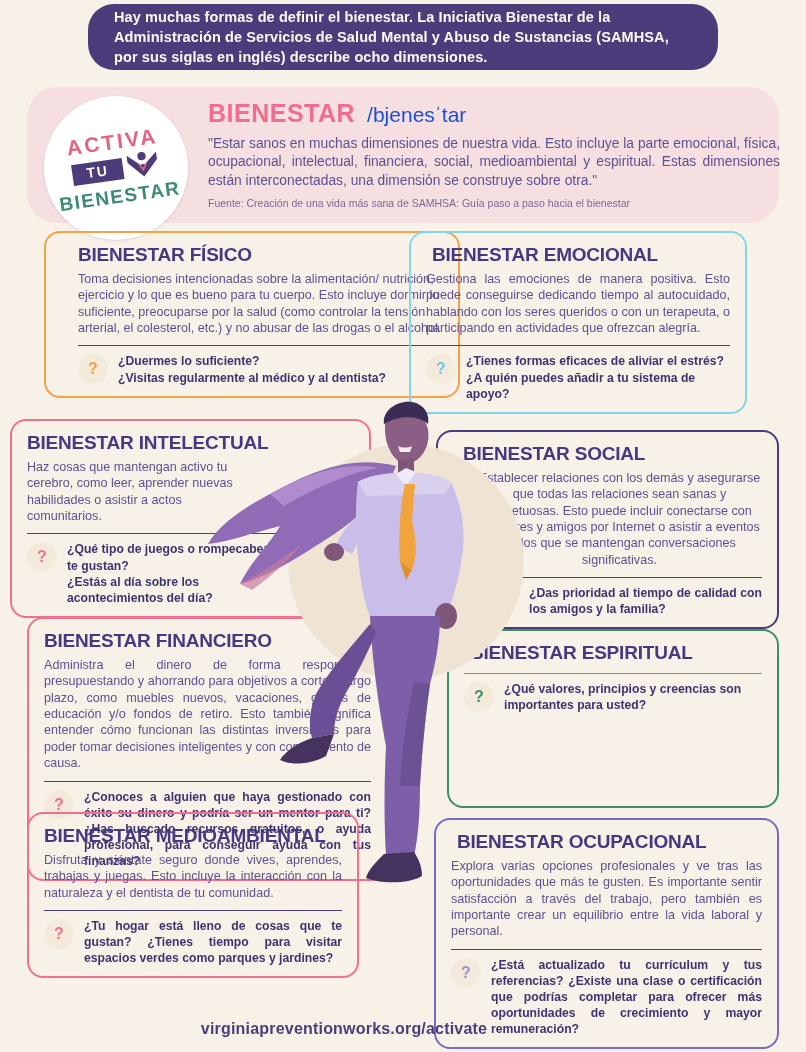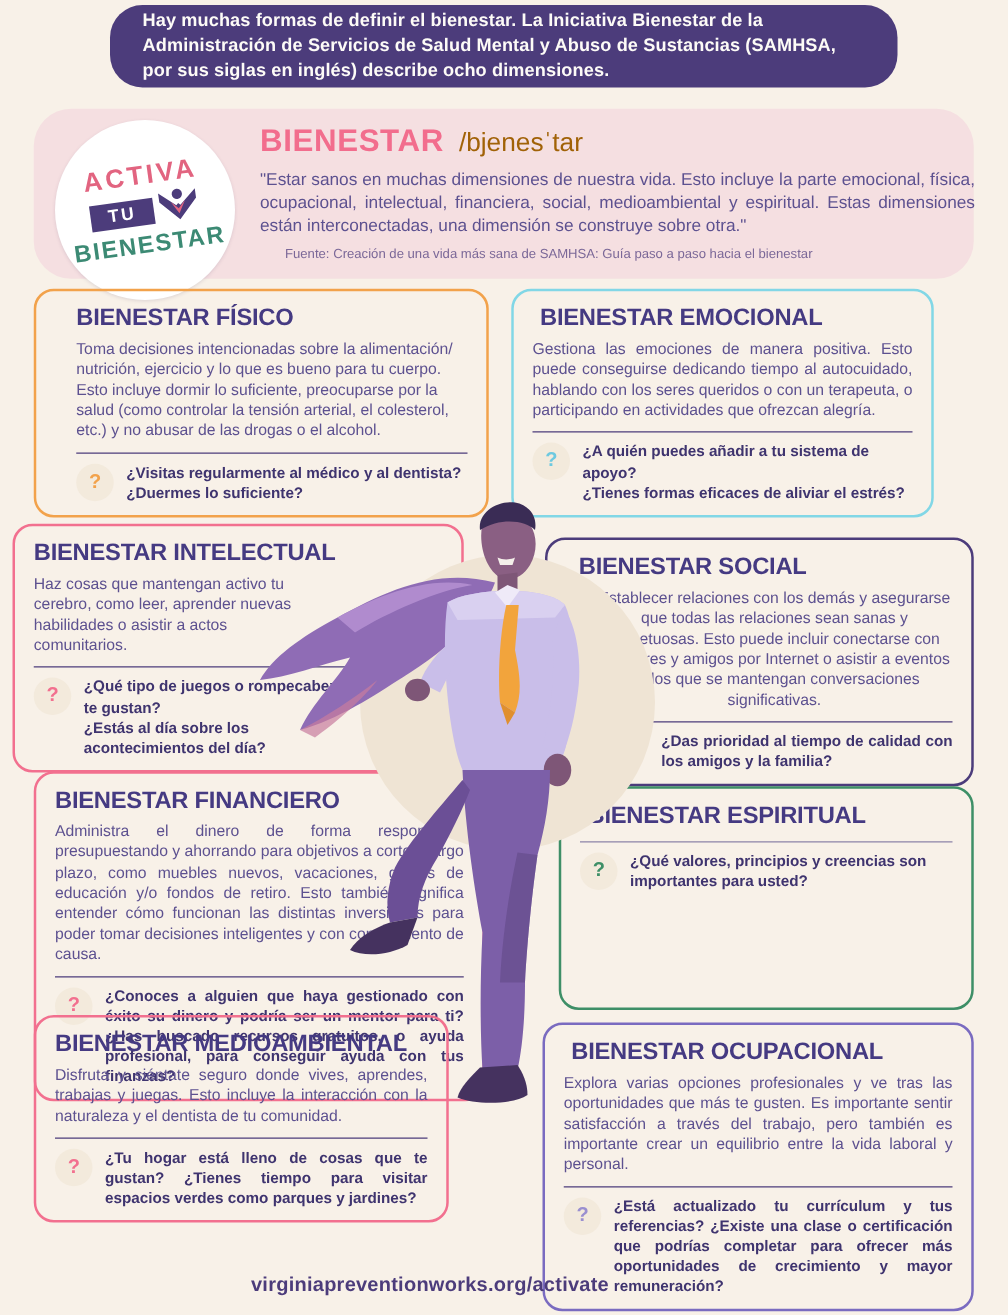--- a/index.html
+++ b/index.html
@@ -34,23 +34,23 @@
     box-shadow:0 1px 3px rgba(80,60,100,.15);
   }
   .logo-inner { transform:rotate(-8deg); text-align:center; line-height:1; }
   .logo-line1 { color:#E26480; font-weight:bold; font-size:21px; letter-spacing:2.5px; }
   .logo-line2-row { display:flex; align-items:center; justify-content:center; gap:3px; margin:2px 0; }
   .logo-tu { background:#4C3C7B; color:#fff; font-weight:bold; font-size:14px; padding:3px 14px 4px; letter-spacing:2px; }
   .logo-line3 { color:#3C8A74; font-weight:bold; font-size:19px; letter-spacing:1.5px; margin-top:2px; }
   .def-text { position:absolute; left:181px; top:12px; width:572px; }
   .def-title-row { display:flex; align-items:baseline; gap:12px; }
   .def-title { color:#F26D8D; font-weight:800; font-size:25px; letter-spacing:.5px; }
-  .def-phonetic { color:#a16207; font-size:21px; }
+  .def-phonetic { color:#1d4ed8; font-size:21px; }
   .def-quote { margin-top:7px; color:#5D5190; font-size:13.8px; line-height:1.34; text-align:justify; }
-  .def-source { margin-top:7px; color:#7B6898; font-size:10.5px;margin-left:20px; }
+  .def-source { margin-top:7px; color:#7B6898; font-size:10.5px; }
 
   
   .card {
     position:absolute; border:2px solid var(--accent,#999); border-radius:16px;
     padding:11px 15px 10px; background:transparent; z-index:1;
   }
   .card h2 {
     color:#453A82; font-weight:800; font-size:19px; letter-spacing:-.2px;
     margin-bottom:5px; white-space:nowrap;
   }
@@ -59,21 +59,21 @@
   .card.espiritual .divider { border-top-color:#8C84A8; }
   .qrow { display:flex; gap:10px; align-items:flex-start; }
   .qicon {
     flex:0 0 auto; width:30px; height:30px; border-radius:50%;
     background:#F3EADC; display:flex; align-items:center; justify-content:center;
     color:var(--icon,var(--accent)); font-weight:bold; font-size:16px; margin-top:1px;
   }
   .qtext { color:#3F346F; font-weight:bold; font-size:12.2px; line-height:1.32; }
   .qtext .qline { display:block; }
 
-  .card.fisico        { left:27px;  top:231px; width:364px; min-height:167px;padding-left:32px; }
+  .card.fisico        { left:44px;  top:231px; width:416px; min-height:167px;padding-left:32px; }
   .card.emocional     { left:409px; top:231px; width:338px; min-height:167px; }
   .card.emocional .body, .card.financiero .body, .card.espiritual .body,
   .card.medioambiental .body, .card.ocupacional .body { text-align:justify; }
   .card.emocional h2, .card.espiritual h2, .card.ocupacional h2 { padding-left:6px; }
   .card.intelectual   { left:10px;  top:419px; width:361px; min-height:183px; }
   .card.intelectual .body { width:230px; }
   .card.intelectual .qtext { width:230px; }
   .card.intelectual .divider { width:300px; }
   .card.social        { left:436px; top:430px; width:343px; min-height:183px; border-color:#4C3C7B; }
   .card.social .body { text-align:center; padding-left:24px; }
@@ -136,37 +136,37 @@
 
   <div class="card fisico" style="--accent: #F2A24B; --icon: #F2A24B;">
     <h2>BIENESTAR FÍSICO</h2>
     <p class="body">Toma decisiones intencionadas sobre la alimentación/ nutrición, ejercicio y lo que es bueno para tu cuerpo. Esto incluye dormir lo suficiente, preocuparse por la salud (como controlar la tensión arterial, el colesterol, etc.) y no abusar de las drogas o el alcohol.</p>
     <div class="divider"></div>
     <div class="qrow">
       <span class="qicon">
           <span>?</span>
         </span>
       <div class="qtext">
+        <span class="qline">¿Duermes lo suficiente?</span>
         <span class="qline">¿Visitas regularmente al médico y al dentista?</span>
-        <span class="qline">¿Duermes lo suficiente?</span>
       </div>
     </div>
   </div>
 
   <div class="card emocional" style="--accent: #82D7E6; --icon: #6EC9E0;">
     <h2>BIENESTAR EMOCIONAL</h2>
     <p class="body">Gestiona las emociones de manera positiva. Esto puede conseguirse dedicando tiempo al autocuidado, hablando con los seres queridos o con un terapeuta, o participando en actividades que ofrezcan alegría.</p>
     <div class="divider"></div>
     <div class="qrow">
       <span class="qicon">
           <span>?</span>
         </span>
       <div class="qtext">
+        <span class="qline">¿Tienes formas eficaces de aliviar el estrés?</span>
         <span class="qline">¿A quién puedes añadir a tu sistema de apoyo?</span>
-        <span class="qline">¿Tienes formas eficaces de aliviar el estrés?</span>
       </div>
     </div>
   </div>
 
   <div class="card intelectual" style="--accent: #F2708F; --icon: #F2708F;">
     <h2>BIENESTAR INTELECTUAL</h2>
     <p class="body">Haz cosas que mantengan activo tu cerebro, como leer, aprender nuevas habilidades o asistir a actos comunitarios.</p>
     <div class="divider"></div>
     <div class="qrow">
       <span class="qicon">

